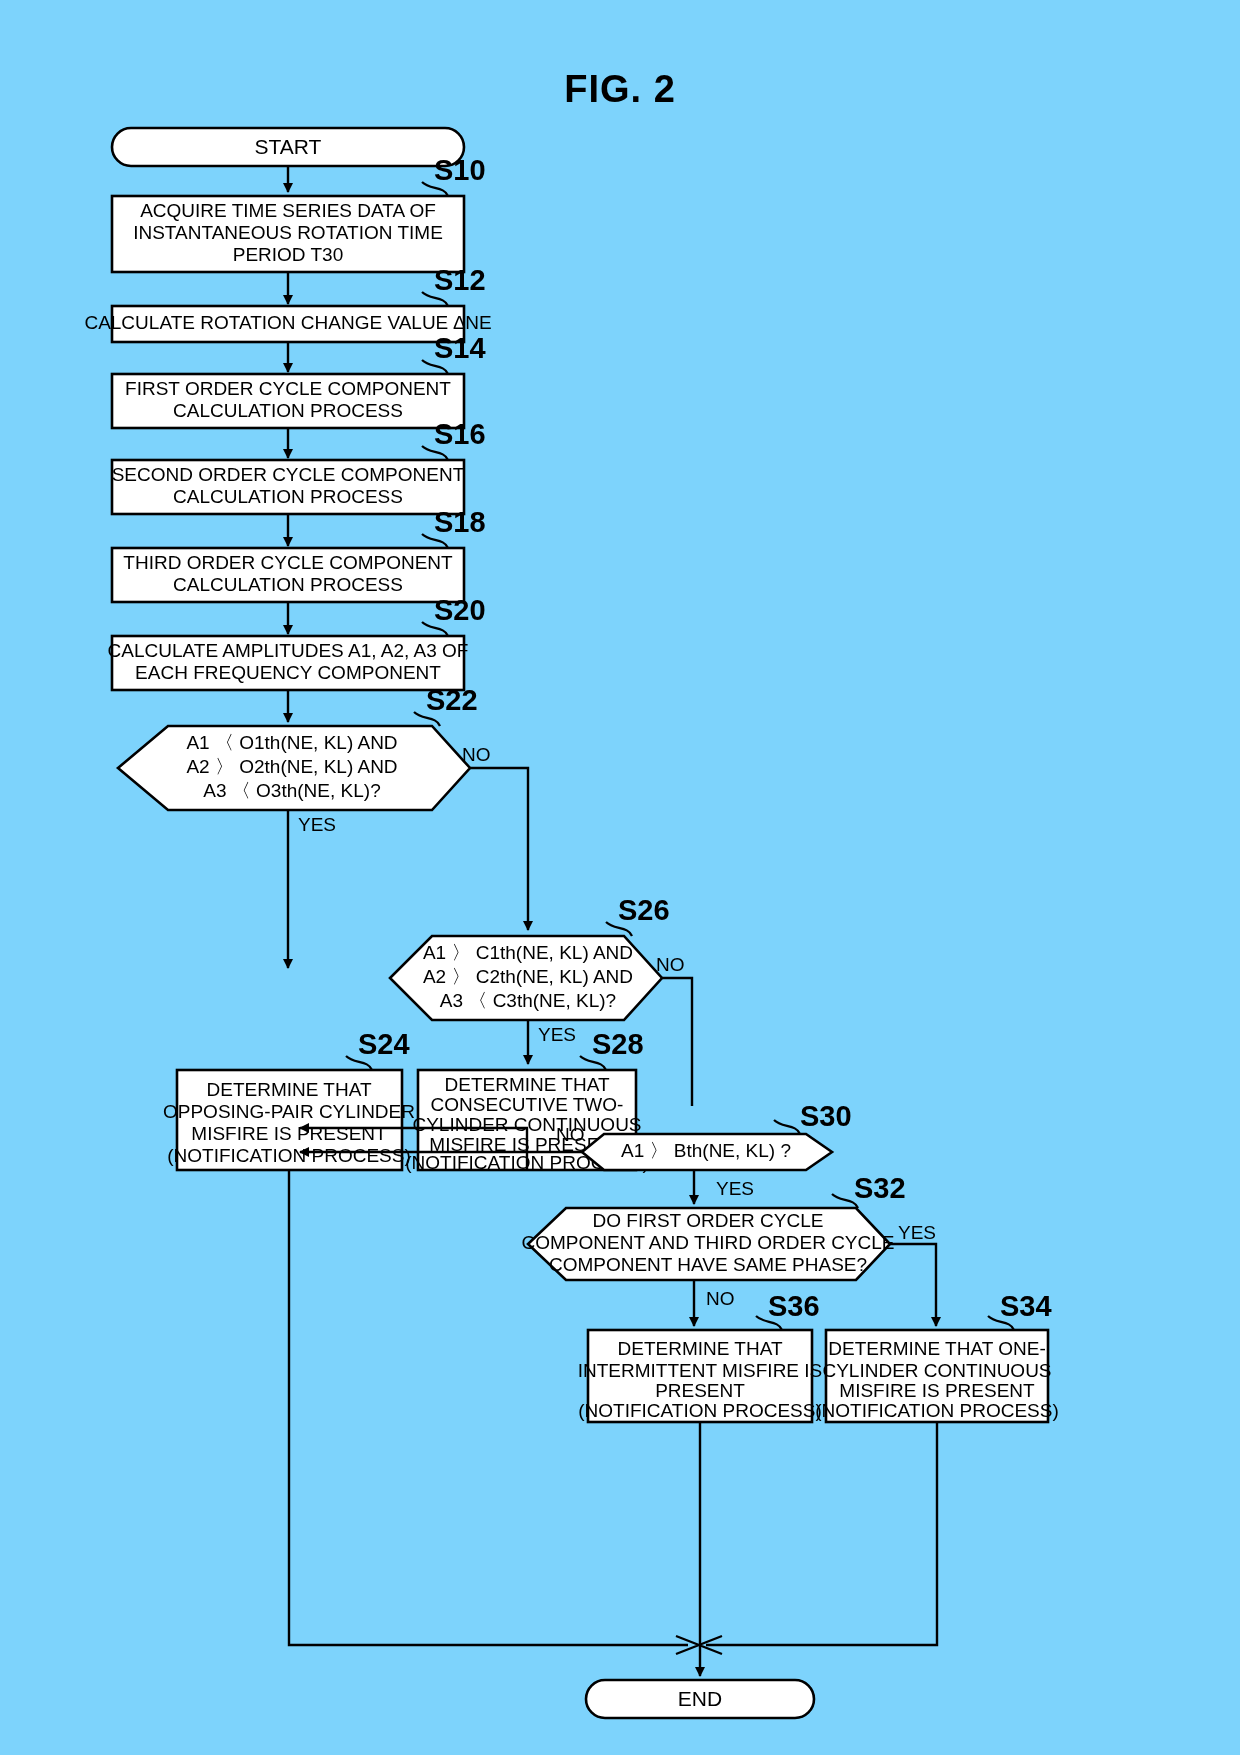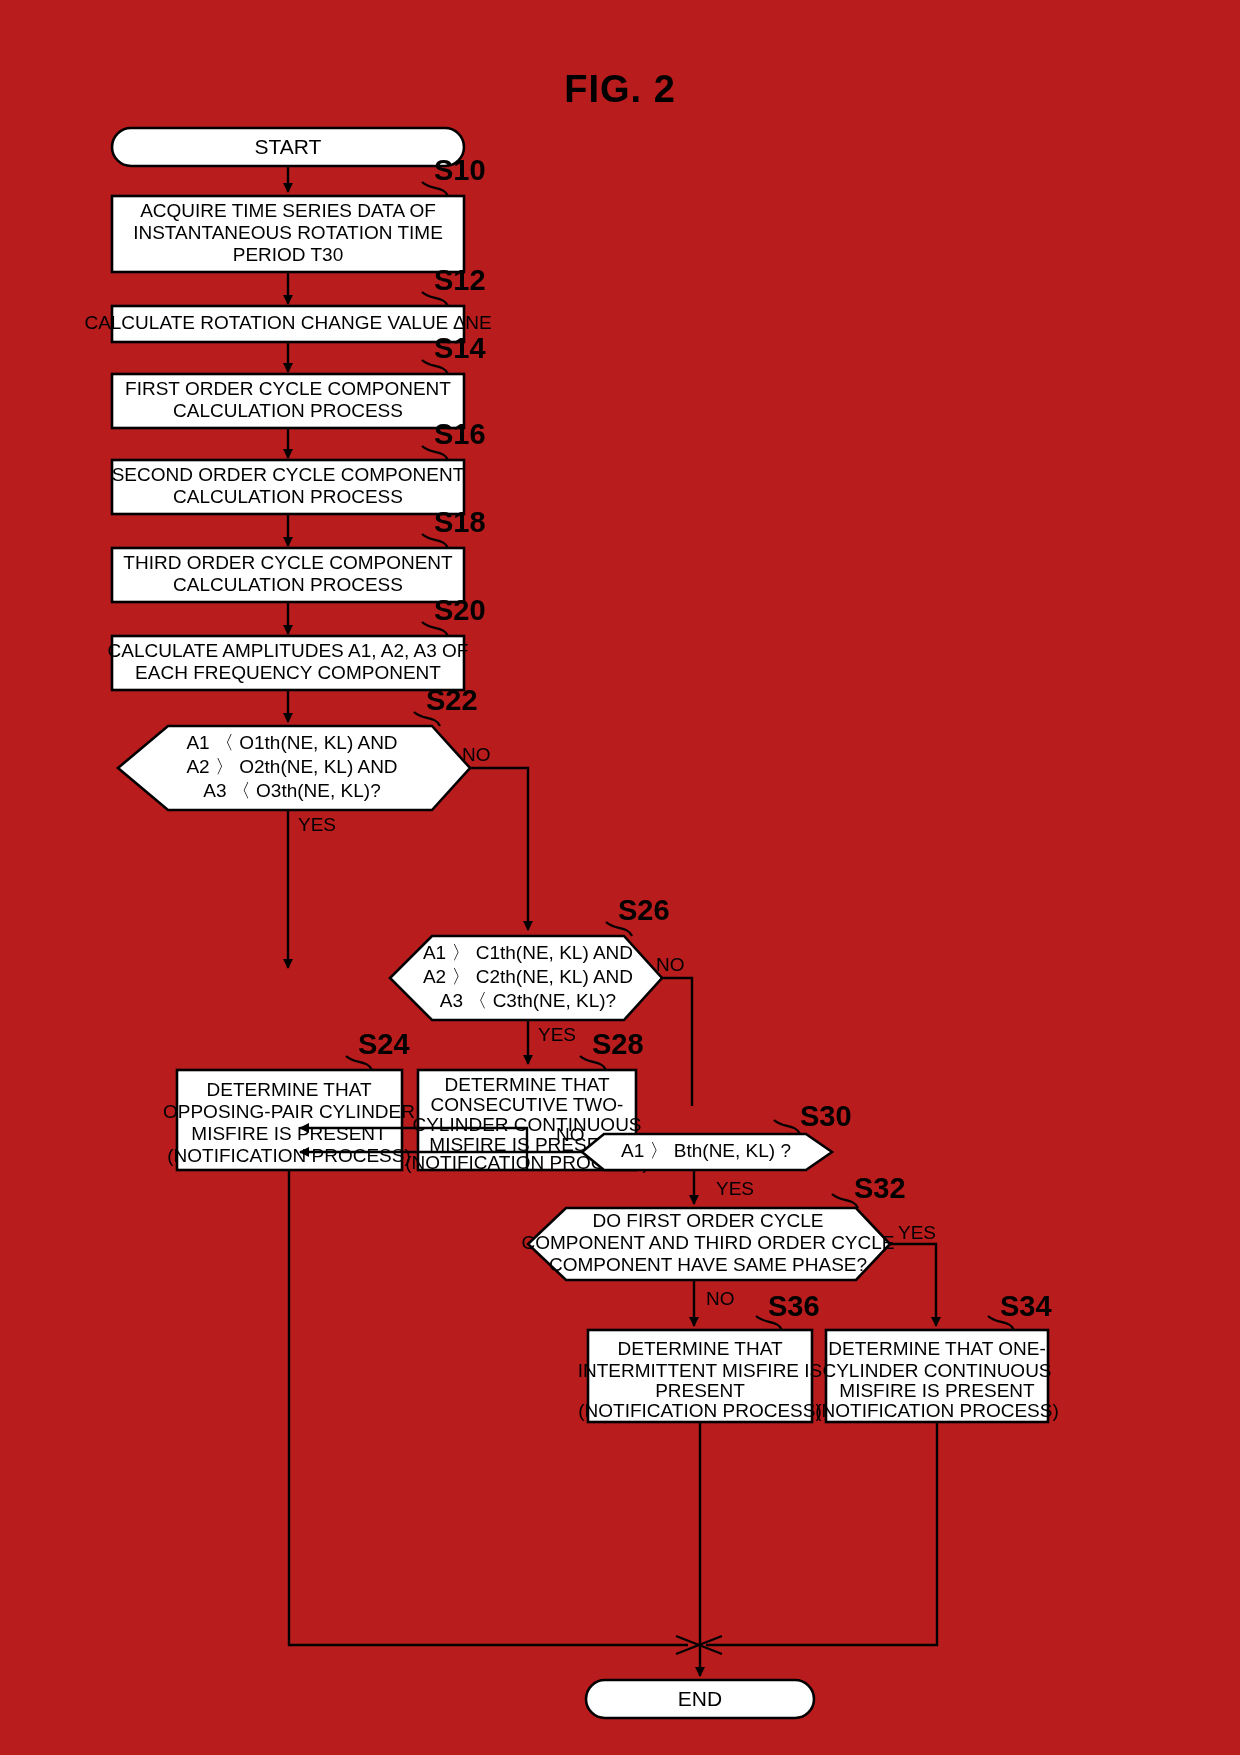--- a/index.html
+++ b/index.html
@@ -9,21 +9,21 @@
     background: #ffffff;
   }
   body {
     font-family: "Liberation Sans", sans-serif;
     color: #000000;
   }
   #page {
     position: relative;
     width: 1240px;
     height: 1755px;
-    background: #b91c1c;
+    background: #7dd3fc;
     overflow: hidden;
   }
   #fig-title {
     position: absolute;
     left: 0;
     top: 68px;
     width: 1240px;
     text-align: center;
     font-size: 38px;
     font-weight: bold;

